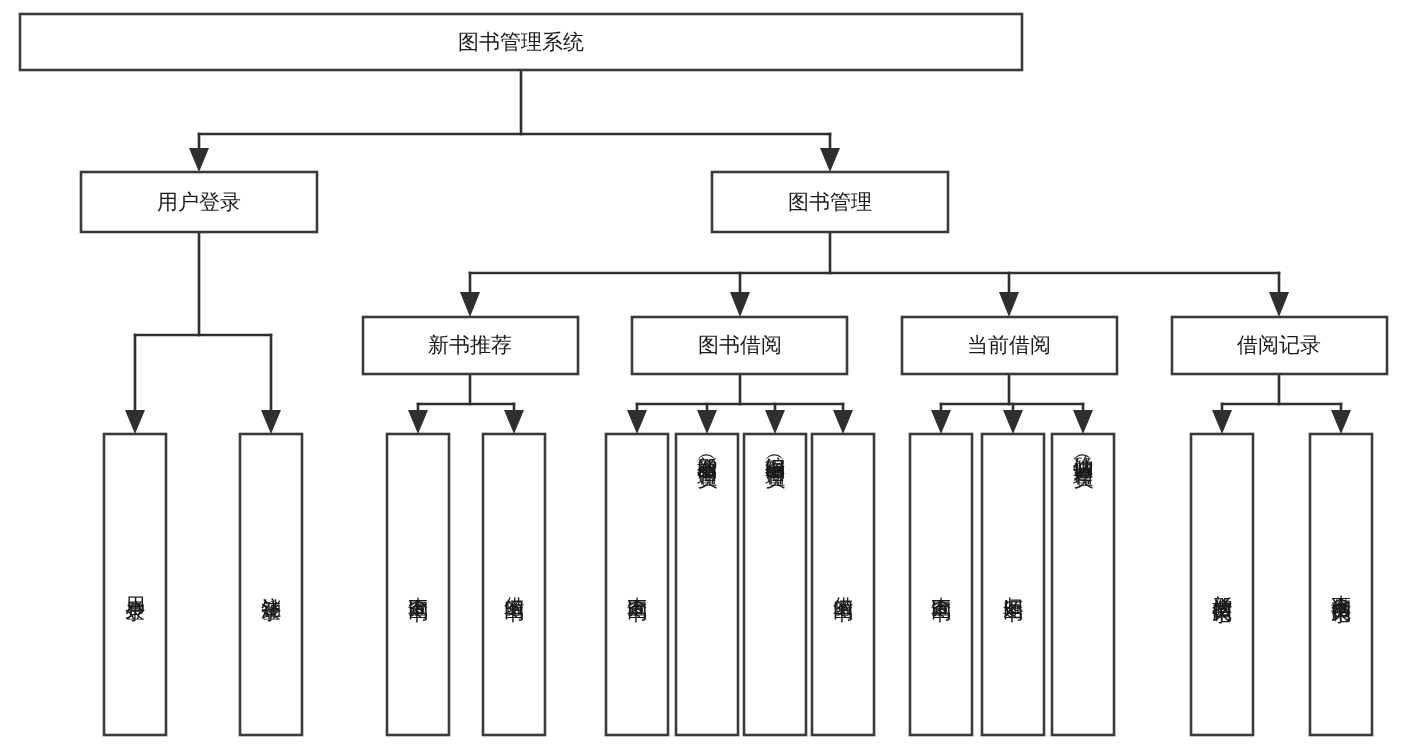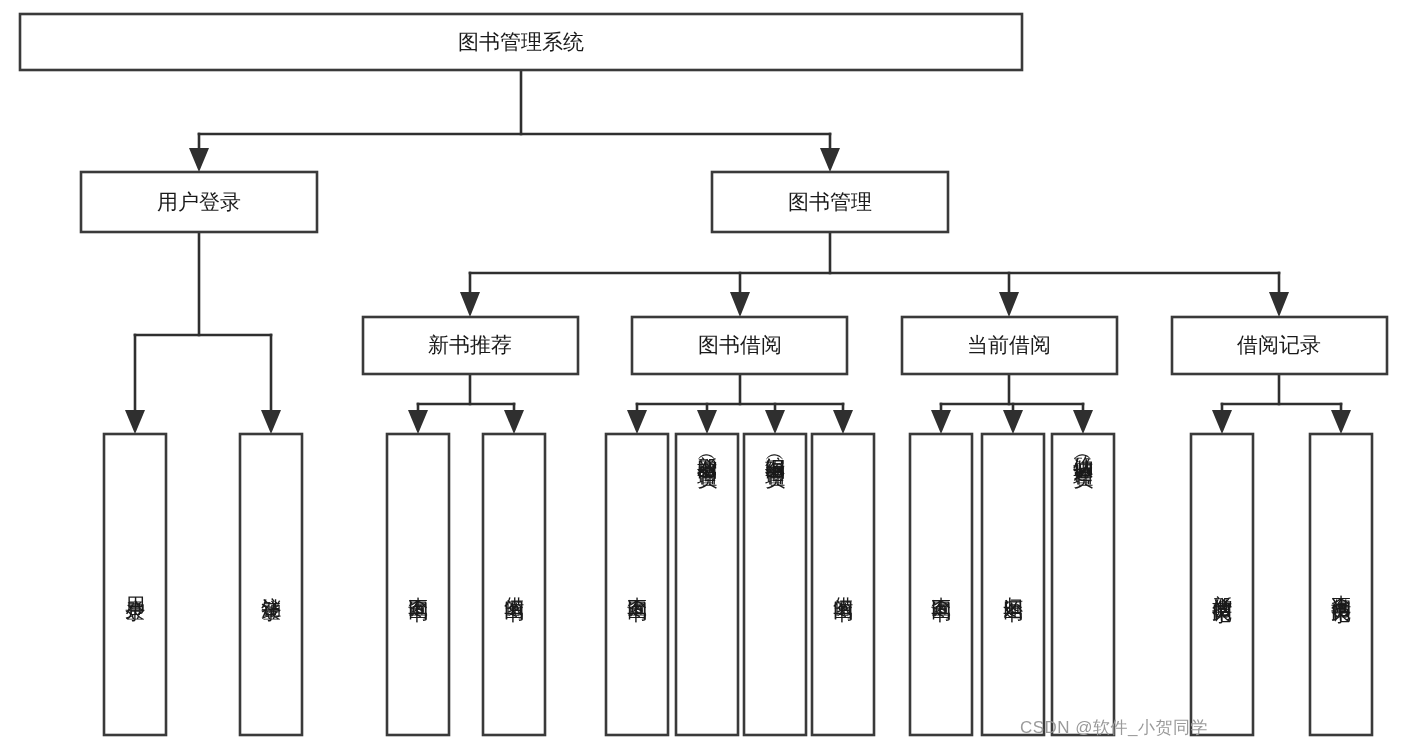--- a/index.html
+++ b/index.html
@@ -254,15 +254,14 @@
   </div>
 
   <div class="vlabel-wrap" style="left:1191px; top:434px; width:62px; height:301px;">
     <span class="vlabel">新增借阅记录</span>
   </div>
 
   <div class="vlabel-wrap" style="left:1310px; top:434px; width:62px; height:301px;">
     <span class="vlabel">查询借阅记录</span>
   </div>
 
-  <div id="watermark">CSDN @软件_小贺同学</div>
 
 </div>
 
 </body></html>

